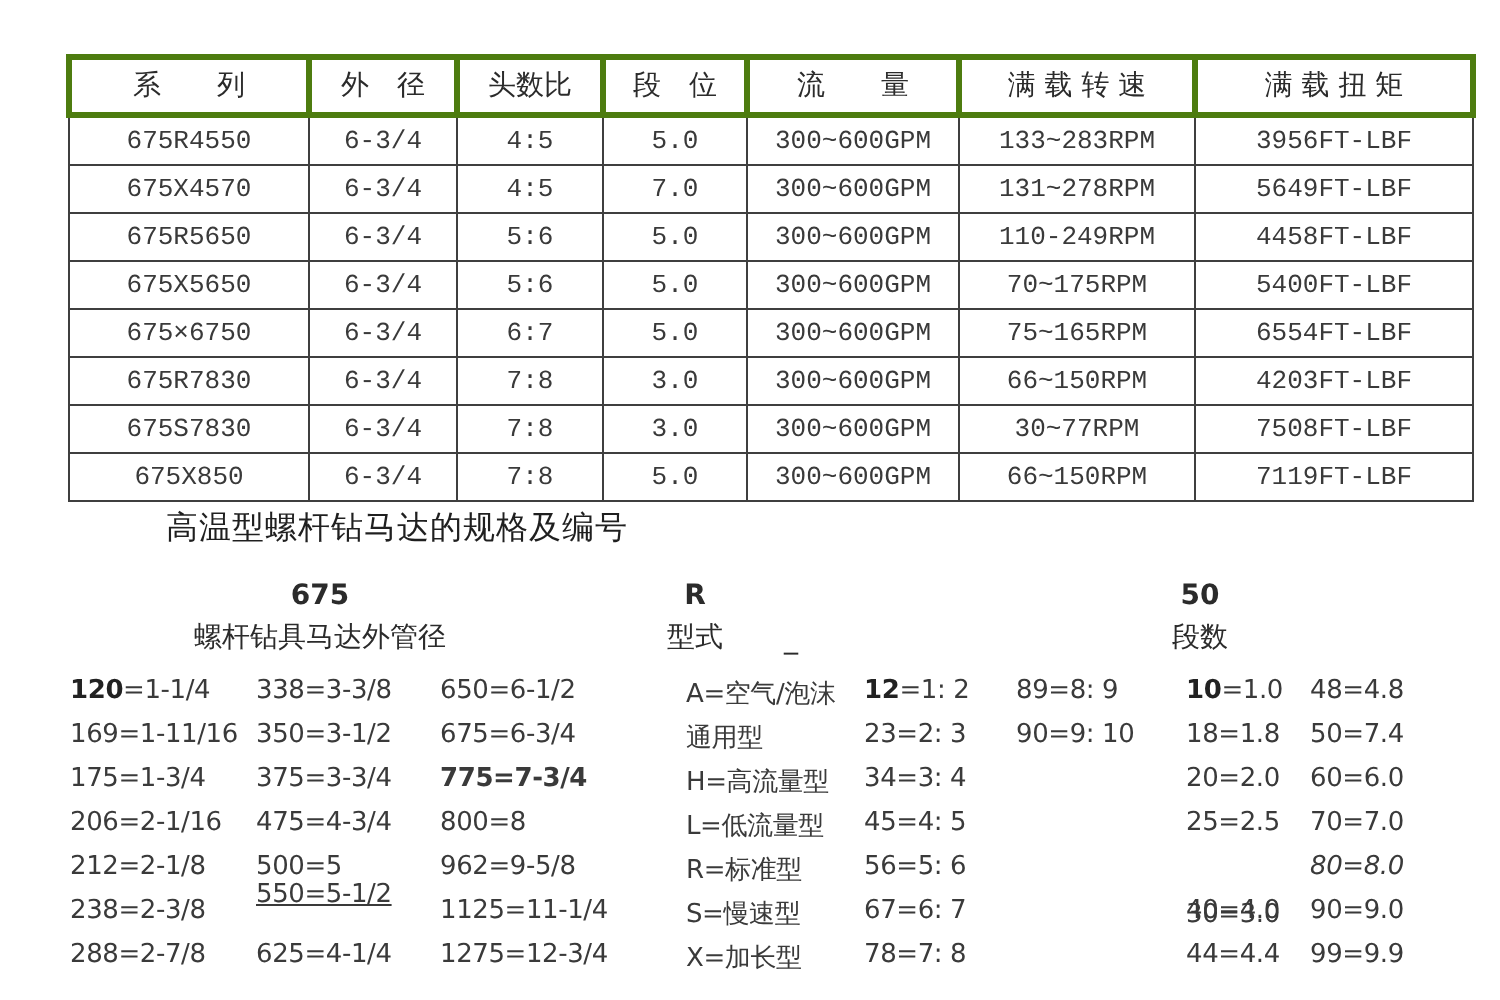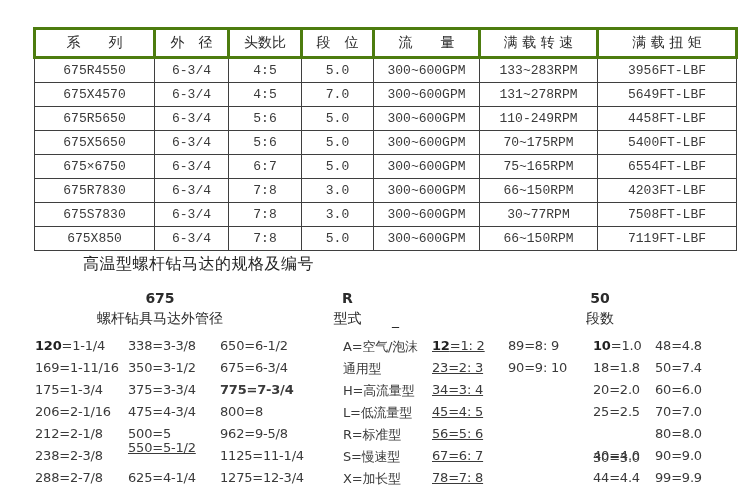--- a/index.html
+++ b/index.html
@@ -29,21 +29,21 @@
   .p2{left:425px;width:120px;}
   .p3{left:540px;width:120px;}
   .underscore{position:absolute;left:392px;top:312px;font-family:"DejaVu Sans",sans-serif;
         font-size:14px;color:#2b2b2b;}
 
   .crow-cell{position:absolute;white-space:nowrap;
         font-family:"DejaVu Sans","Liberation Sans",sans-serif;
         font-size:13px;color:#3a3a3a;letter-spacing:-0.2px;}
   .crow-cell b{font-weight:700;color:#222;}
   .c0{left:35px;}  .c1{left:128px;} .c2{left:220px;} .c3{left:303px;margin-left:40px;}
-  .c4{left:432px;text-decoration:underline;} .c5{left:508px;} .c6{left:593px;} .c7{left:655px;}
+  .c4{left:432px;} .c5{left:508px;} .c6{left:593px;} .c7{left:655px;}
 </style>
 </head>
 <body>
 
 <div class="page">
 
 
   <table class="spec">
     <colgroup id="spec-cols">
         <col style="width: 120px;">
@@ -187,21 +187,21 @@
       <span class="crow-cell c3" style="top: 404px;">L=低流量型</span>
       <span class="crow-cell c4" style="top: 404px;">45=4: 5</span>
       <span class="crow-cell c6" style="top: 404px;">25=2.5</span>
       <span class="crow-cell c7" style="top: 404px;">70=7.0</span>
       <span class="crow-cell c0" style="top: 426px;">212=2-1/8</span>
       <span class="crow-cell c1" style="top: 426px;">500=5</span>
       <span class="crow-cell c2" style="top: 426px;">962=9-5/8</span>
       <span class="crow-cell c3" style="top: 426px;">R=标准型</span>
       <span class="crow-cell c4" style="top: 426px;">56=5: 6</span>
       <span class="crow-cell c6" style="top: 426px; margin-top: 24px;">30=3.0</span>
-      <span class="crow-cell c7" style="top: 426px;">80=8.0</span>
+      <span class="crow-cell c7" style="top: 426px; font-style: italic;">80=8.0</span>
       <span class="crow-cell c0" style="top: 448px;">238=2-3/8</span>
       <span class="crow-cell c1" style="top: 440px; text-decoration: underline;">550=5-1/2</span>
       <span class="crow-cell c2" style="top: 448px;">1125=11-1/4</span>
       <span class="crow-cell c3" style="top: 448px;">S=慢速型</span>
       <span class="crow-cell c4" style="top: 448px;">67=6: 7</span>
       <span class="crow-cell c6" style="top: 448px;">40=4.0</span>
       <span class="crow-cell c7" style="top: 448px;">90=9.0</span>
       <span class="crow-cell c0" style="top: 470px;">288=2-7/8</span>
       <span class="crow-cell c1" style="top: 470px;">625=4-1/4</span>
       <span class="crow-cell c2" style="top: 470px;">1275=12-3/4</span>

